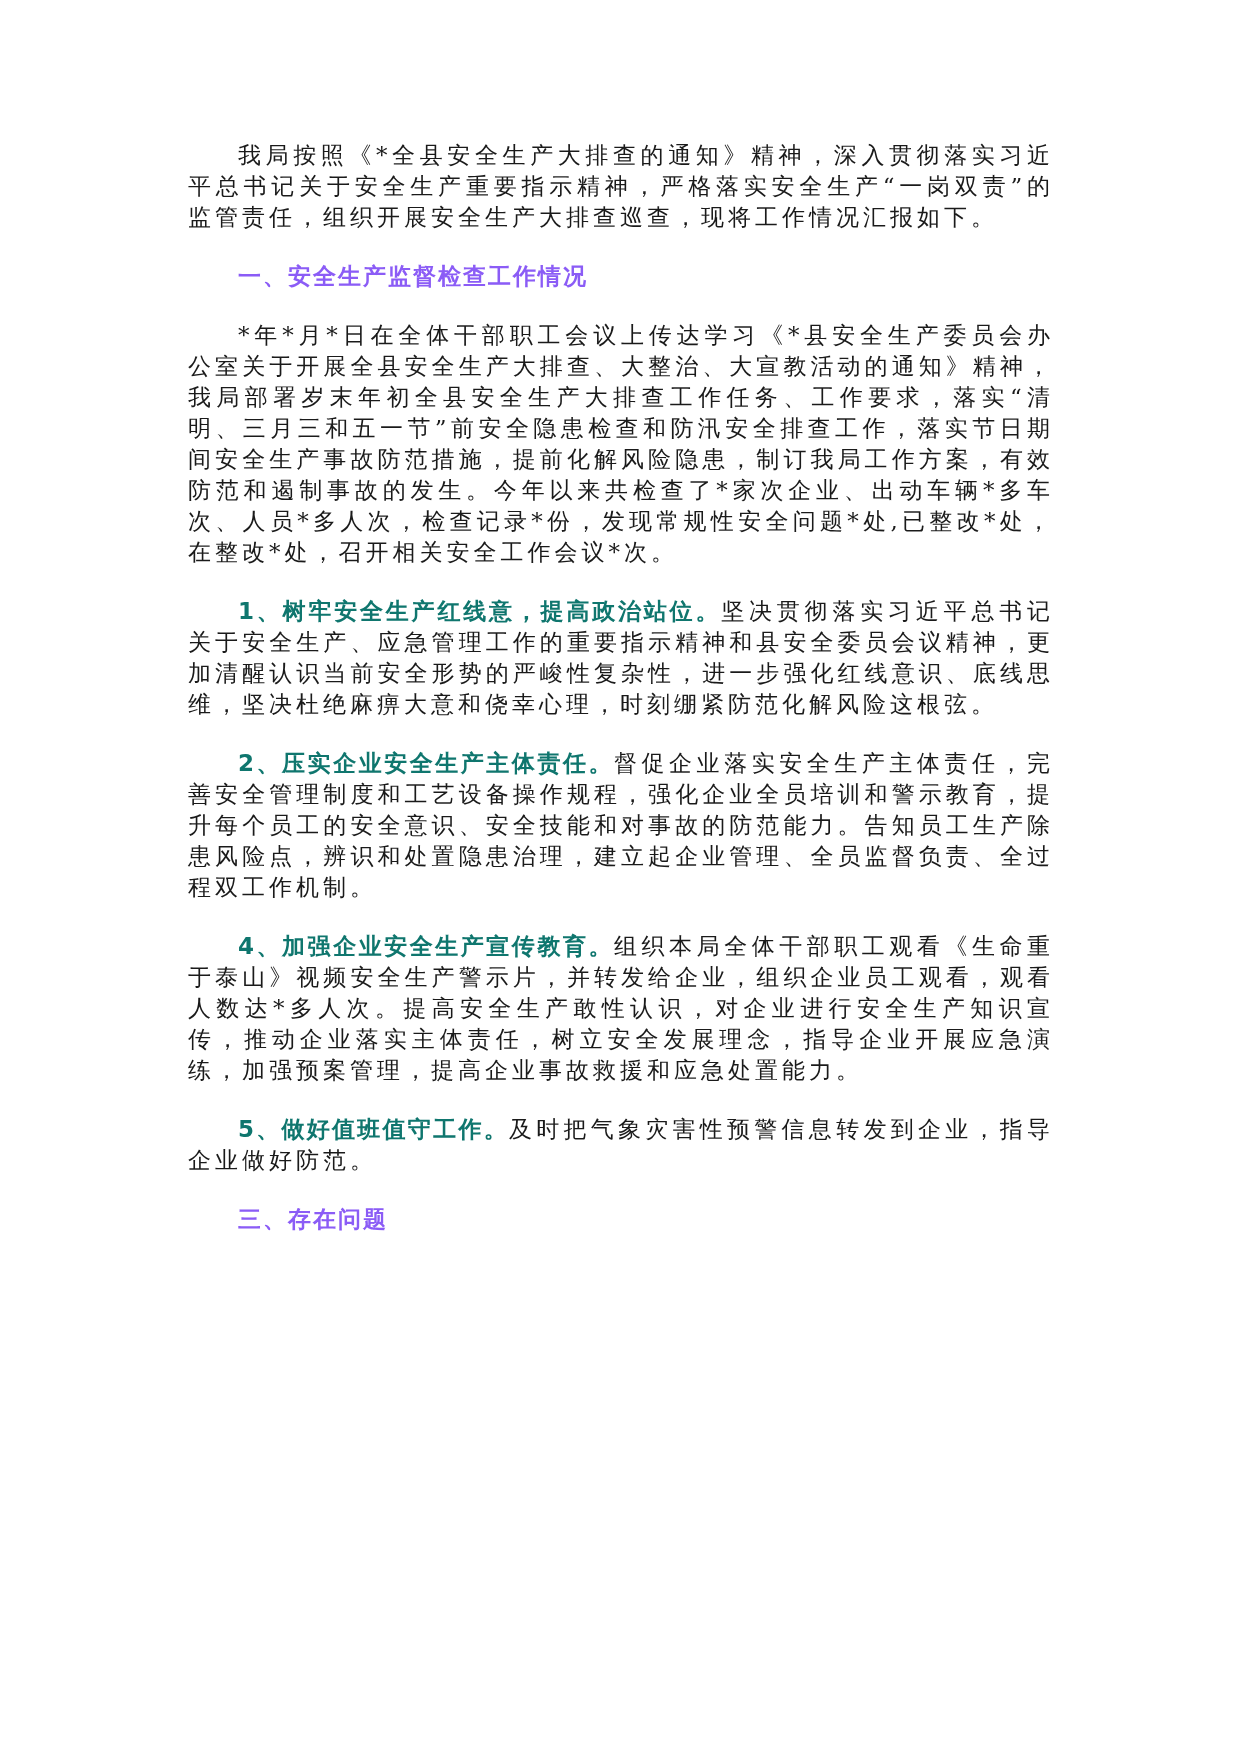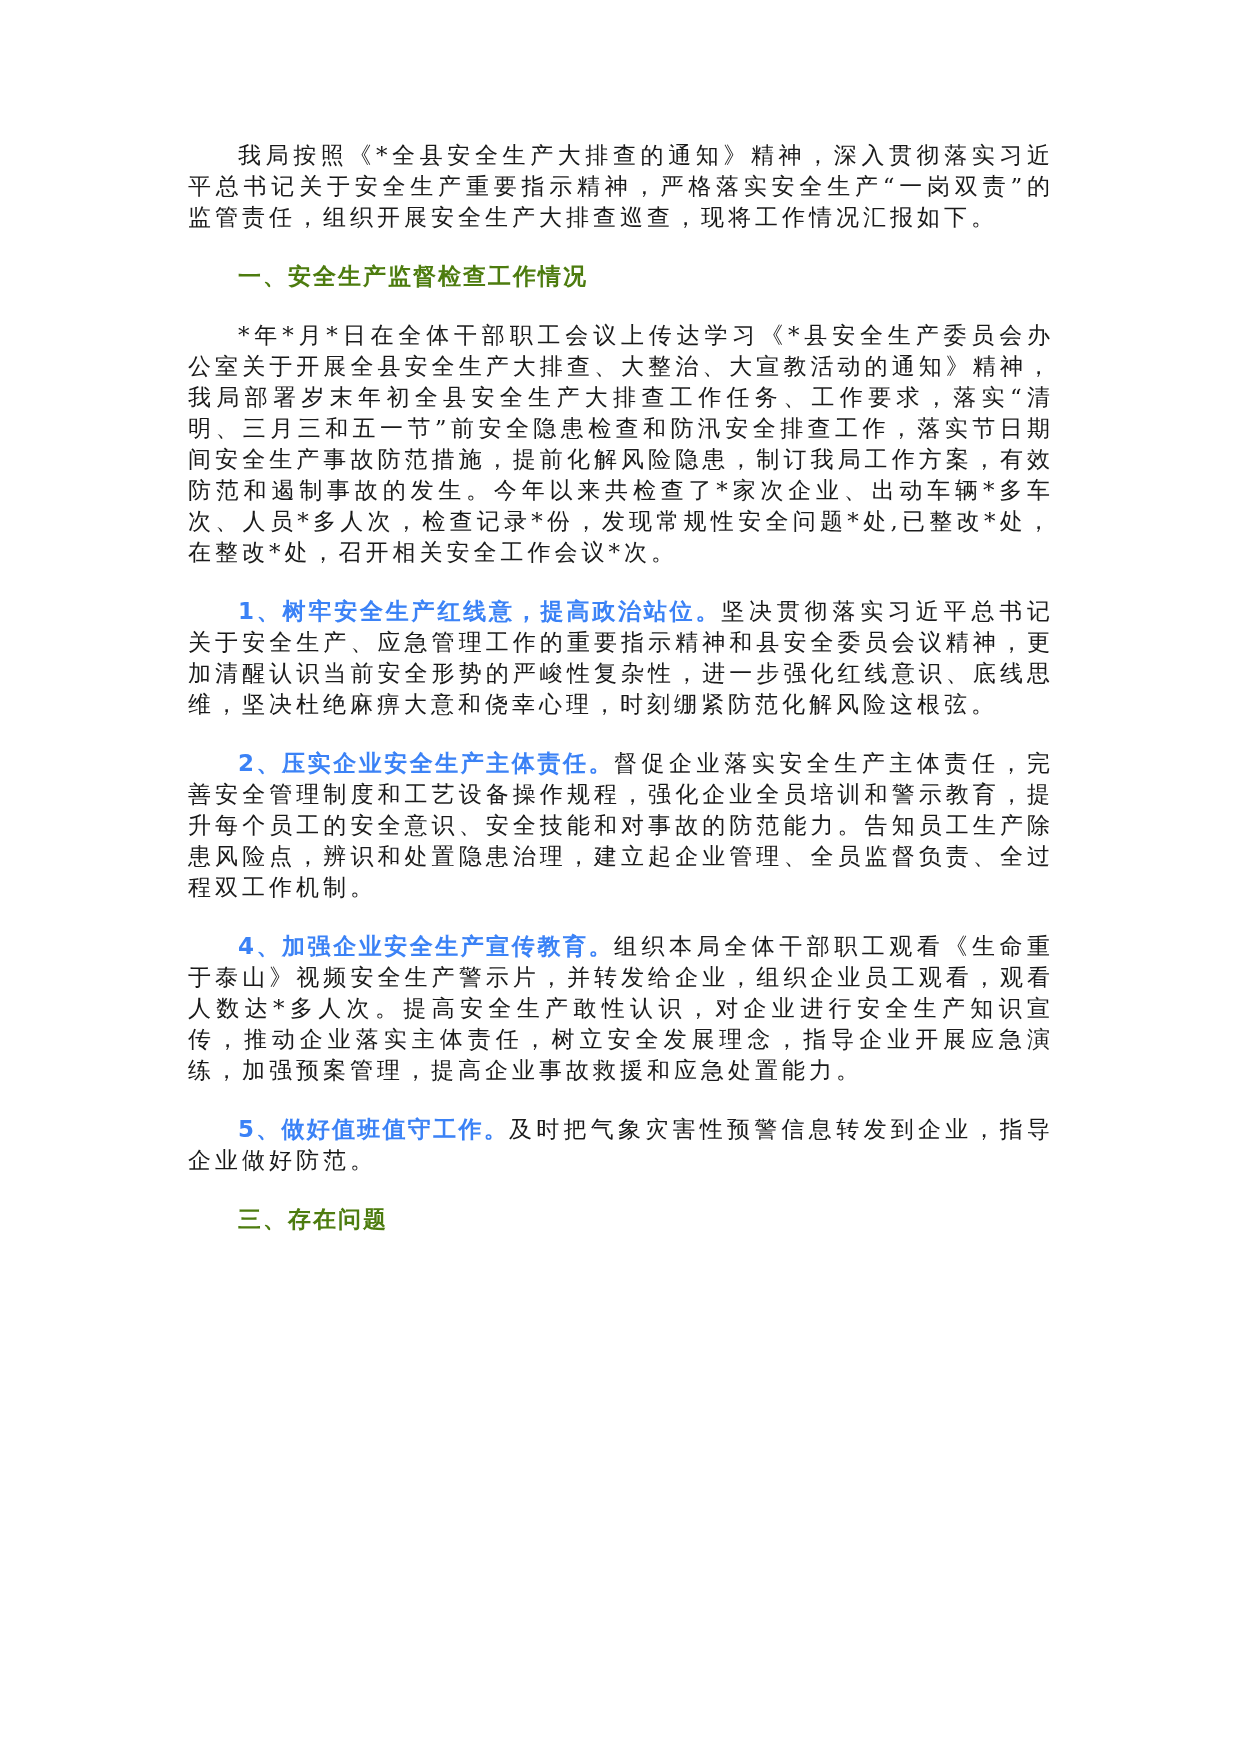--- a/index.html
+++ b/index.html
@@ -29,27 +29,27 @@
       text-indent: 50px;
       text-align: justify;
       word-break: break-all;
     }
     .heading {
       margin: 0 0 28px 0;
       text-indent: 50px;
       font-family: "DejaVu Sans", "Liberation Sans", sans-serif;
       font-weight: bold;
       letter-spacing: 2px;
-      color: #4d7c0f;
+      color: #8b5cf6;
     }
     .lead {
       font-family: "DejaVu Sans", "Liberation Sans", sans-serif;
       font-weight: bold;
       letter-spacing: 2px;
-      color: #3b82f6;
+      color: #0f766e;
     }
   </style>
 </head>
 <body>
 
 <div class="page">
 
   <p class="para">我局按照《*全县安全生产大排查的通知》精神，深入贯彻落实习近平总书记关于安全生产重要指示精神，严格落实安全生产“一岗双责”的监管责任，组织开展安全生产大排查巡查，现将工作情况汇报如下。</p>
 
   <p class="heading">一、安全生产监督检查工作情况</p>

